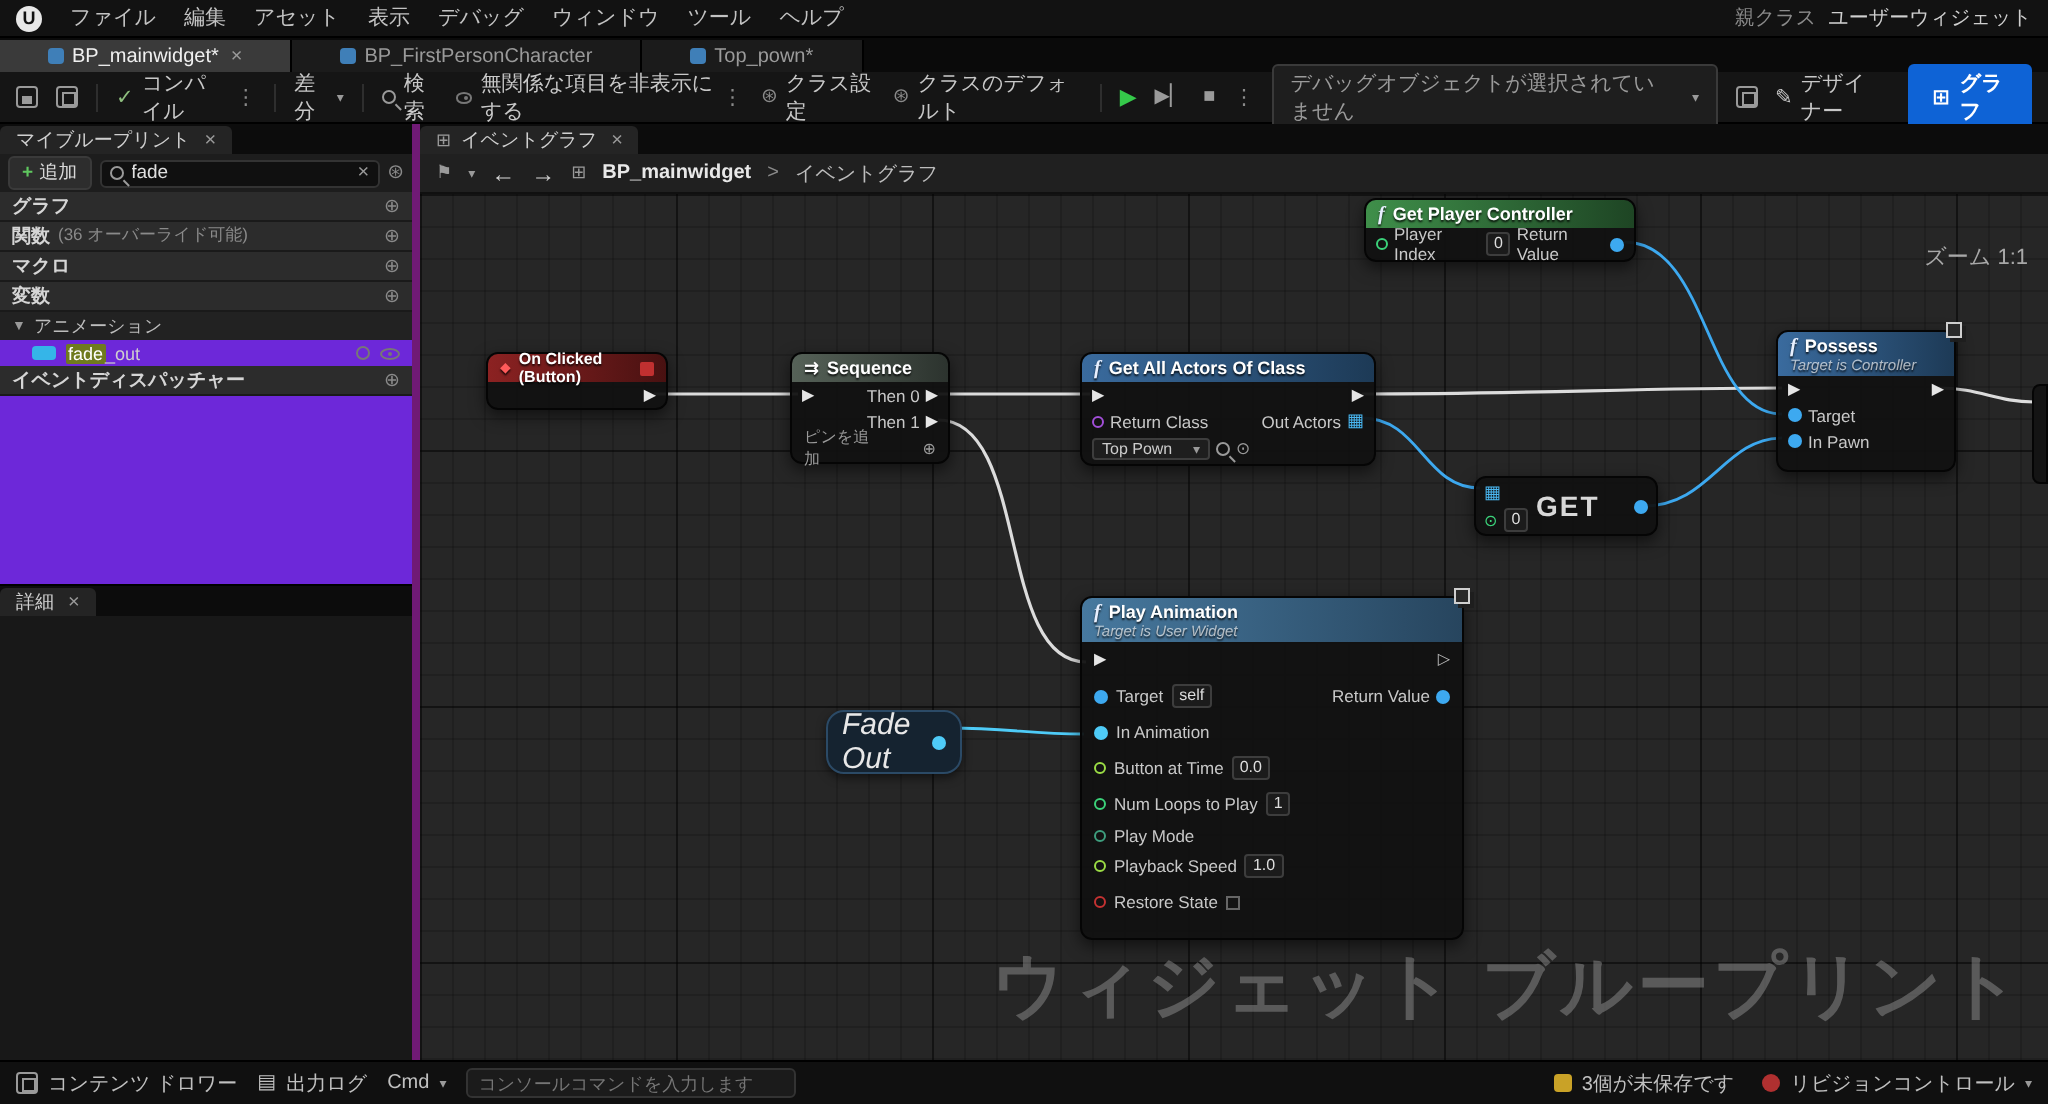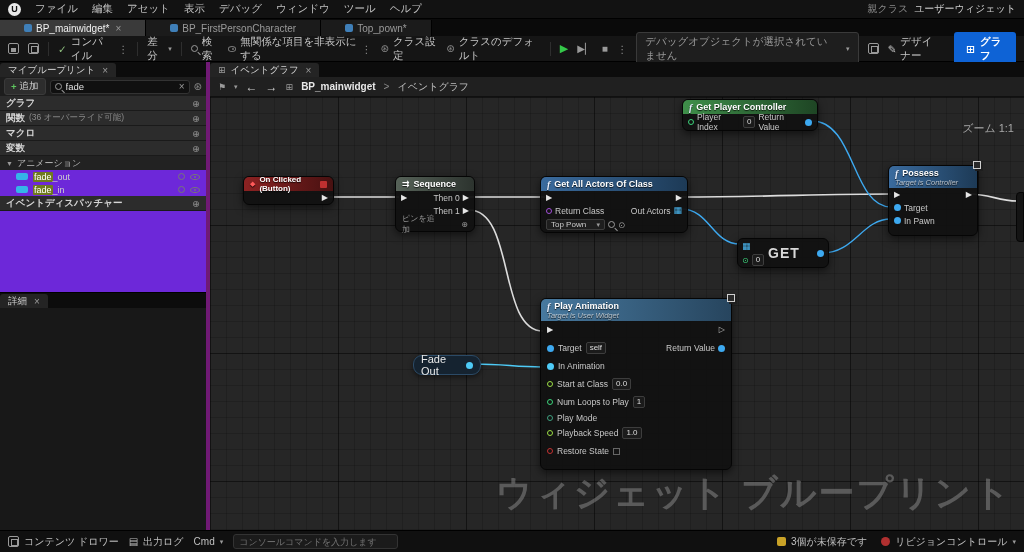--- a/index.html
+++ b/index.html
@@ -106,21 +106,21 @@
   .pexec { color:#e6e6e6; font-size:8px; line-height:1; }
   .pin { width:7px; height:7px; border-radius:50%; flex:none; }
   .pin.hollow { width:6px; height:6px; background:transparent !important; border:1.5px solid; }
   .valbox { background:#1b1b1b; border:1px solid #3d3d3d; border-radius:2px; padding:0 3px; font-size:8px; color:#ddd; line-height:10px; }
   .ndrop { background:#1e1e1e; border:1px solid #3d3d3d; border-radius:2px; padding:0 4px; font-size:8px; color:#ccc; display:flex; align-items:center; gap:4px; height:11px; }
   .footer-add { height:14px; display:flex; align-items:center; justify-content:flex-end; gap:21px; padding:0 6px; color:#9a9a9a; font-size:8px; }
   .grid-ic { color:#49b6f0; font-size:9px; line-height:1; }
   .corner-ic { position:absolute; top:-5px; right:-4px; width:8px; height:8px; border:1px solid #cfcfcf; background:#2a2a2a; box-shadow:2px 2px 0 rgba(30,30,30,0.9); }
   .chk { width:7px; height:7px; border:1px solid #666; background:#141414; flex:none; }
   .red-sq { width:7px; height:7px; background:#c03030; border-radius:1px; margin-left:auto; flex:none; }
-  .varnode { position:absolute; background:#152330; border:1px solid #2b4a66; border-radius:9px; height:20px; display:flex; align-items:center; gap:5px; padding:0 7px; font-size:11px; color:#e8e8e8; box-shadow:0 2px 5px rgba(0,0,0,0.5); }
+  .varnode { position:absolute; background:#152330; border:1px solid #2b4a66; border-radius:9px; height:32px; display:flex; align-items:center; gap:5px; padding:0 7px; font-size:15px; color:#e8e8e8; box-shadow:0 2px 5px rgba(0,0,0,0.5);font-style:italic; }
   .getnode { position:absolute; background:rgba(17,17,17,0.95); border:1px solid #050505; border-radius:6px; box-shadow:0 3px 8px rgba(0,0,0,0.55); }
   .get-title { position:absolute; left:30px; top:6px; font-size:14px; font-weight:bold; color:#d8d8d8; letter-spacing:1px; }
   .sliver { position:absolute; background:#141414; border:1px solid #050505; border-radius:4px 0 0 4px; }
 
   
   .statusbar { height:22px; background:#101010; border-top:1px solid #000; display:flex; align-items:center; gap:10px; padding:0 8px; flex:none; font-size:10px; flex:none; }
   .sbtn { display:flex; align-items:center; gap:5px; color:#c0c0c0; }
   .console { width:165px; height:15px; background:#1b1b1b; border:1px solid #333; border-radius:3px; padding:0 5px; display:flex; align-items:center; }
   .console input { background:transparent; border:none; outline:none; width:100%; color:#8a8a8a; font-size:9px; font-family:inherit; }
   .statusbar-right { margin-left:auto; display:flex; gap:14px; align-items:center; }
@@ -261,28 +261,20 @@
           <span>アニメーション</span>
         </div>
         <div class="vitem">
           <span class="chip"></span>
           <span><span class="hl">fade</span><span>_out</span></span>
           <span class="vicons">
             <span class="dot-ic"></span>
             <span class="eye-ic"></span>
           </span>
         </div>
-        <div class="vitem">
-          <span class="chip"></span>
-          <span><span class="hl">fade</span><span>_in</span></span>
-          <span class="vicons">
-            <span class="dot-ic"></span>
-            <span class="eye-ic"></span>
-          </span>
-        </div>
         <div class="sec">
           <span>イベントディスパッチャー</span>
           <span class="plus">⊕</span>
         </div>
       </div>
       <div class="details">
         <div class="panel-tabs">
           <div class="ptab">
             <span>詳細</span>
             <span class="tab-close">×</span>
@@ -463,21 +455,21 @@
               <span>Return Value</span>
               <span class="pin" style="background:#3da9f0;"></span>
             </span>
           </div>
           <div class="nrow-lg">
             <span class="pin" style="background:#4ecbf7;"></span>
             <span>In Animation</span>
           </div>
           <div class="nrow-lg">
             <span class="pin hollow" style="border-color:#9bdc45;"></span>
-            <span>Start at Class</span>
+            <span>Button at Time</span>
             <span class="valbox">0.0</span>
           </div>
           <div class="nrow-lg">
             <span class="pin hollow" style="border-color:#3bd27a;"></span>
             <span>Num Loops to Play</span>
             <span class="valbox">1</span>
           </div>
           <div class="nrow-lg" style="height:13px;">
             <span class="pin hollow" style="border-color:#3e9e7e;"></span>
             <span>Play Mode</span>

